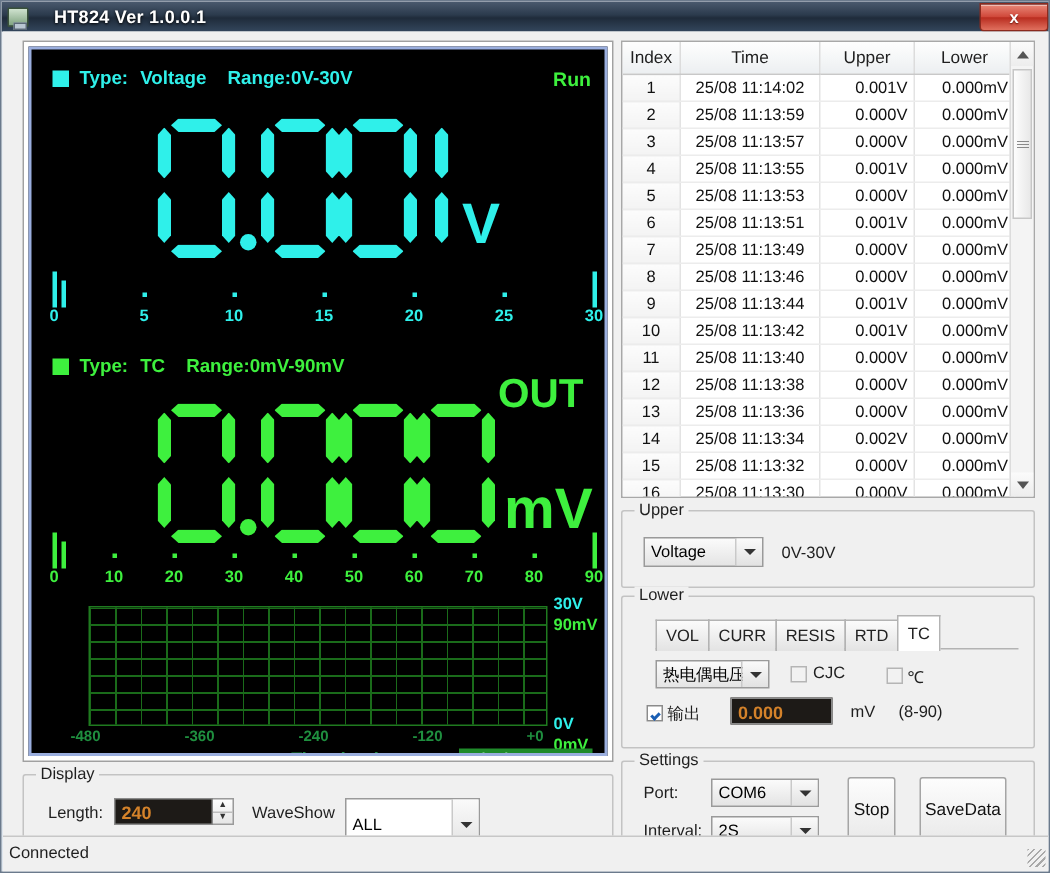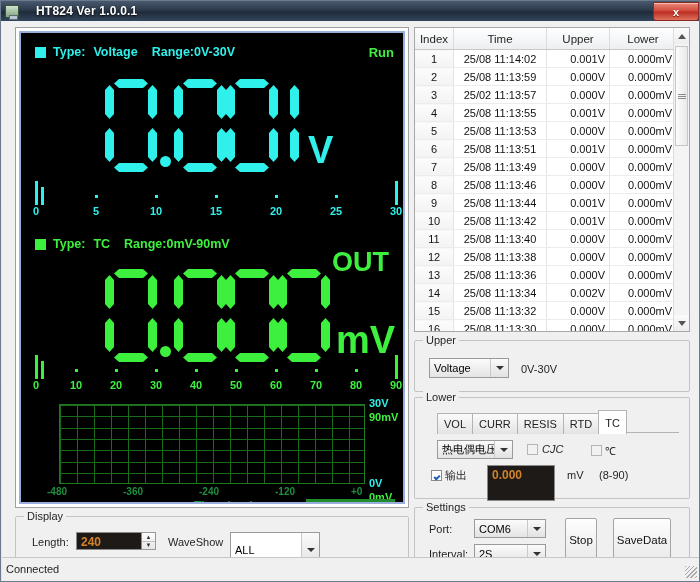--- a/index.html
+++ b/index.html
@@ -505,21 +505,21 @@
               <td class="c-lo">0.000mV</td>
             </tr>
             <tr>
               <td class="c-idx">2</td>
               <td class="c-time">25/08  11:13:59</td>
               <td class="c-up">0.000V</td>
               <td class="c-lo">0.000mV</td>
             </tr>
             <tr>
               <td class="c-idx">3</td>
-              <td class="c-time">25/02  11:13:57</td>
+              <td class="c-time">25/08  11:13:57</td>
               <td class="c-up">0.000V</td>
               <td class="c-lo">0.000mV</td>
             </tr>
             <tr>
               <td class="c-idx">4</td>
               <td class="c-time">25/08  11:13:55</td>
               <td class="c-up">0.001V</td>
               <td class="c-lo">0.000mV</td>
             </tr>
             <tr>
@@ -622,34 +622,34 @@
           <div class="tab">CURR</div>
           <div class="tab">RESIS</div>
           <div class="tab">RTD</div>
           <div class="tab active">TC</div>
         </div>
 
       <div class="combo raised" style="position:absolute;left:22px;top:42px;width:76px;height:19px;">
         <span style="font-size:11px;">热电偶电压</span>
         <span class="arrow"></span>
       </div>
-      <div style="position:absolute;left:112px;top:45px;display:flex;align-items:flex-end;font-style:italic;">
+      <div style="position:absolute;left:112px;top:45px;display:flex;align-items:flex-end;">
         <span class="cbox dim"></span>
         <span class="lbl" style="margin-left:4px;">CJC</span>
       </div>
       <div style="position:absolute;left:176px;top:45px;display:flex;align-items:center;">
         <span class="cbox dim"></span>
         <span class="lbl" style="margin-left:3px;">℃</span>
       </div>
 
       <div style="position:absolute;left:16px;top:70px;display:flex;align-items:center;">
         <span class="cbox checked"></span>
         <span class="lbl" style="margin-left:3px;">输出</span>
       </div>
-      <div class="dark-input" style="position:absolute;left:72px;top:67px;width:68px;height:36px;">0.000</div>
+      <div class="dark-input" style="position:absolute;left:72px;top:67px;width:68px;height:18px;">0.000</div>
       <div class="lbl" style="position:absolute;left:152px;top:71px;">mV</div>
       <div class="lbl" style="position:absolute;left:184px;top:71px;">(8-90)</div>
     </div>
 
     <div class="gbox" id="settings-box">
       <div class="gbox-title">Settings</div>
       <div class="lbl" style="position:absolute;left:14px;top:15px;">Port:</div>
       <div class="combo raised" style="position:absolute;left:59px;top:11px;width:72px;height:19px;">
         <span>COM6</span>
         <span class="arrow"></span>

